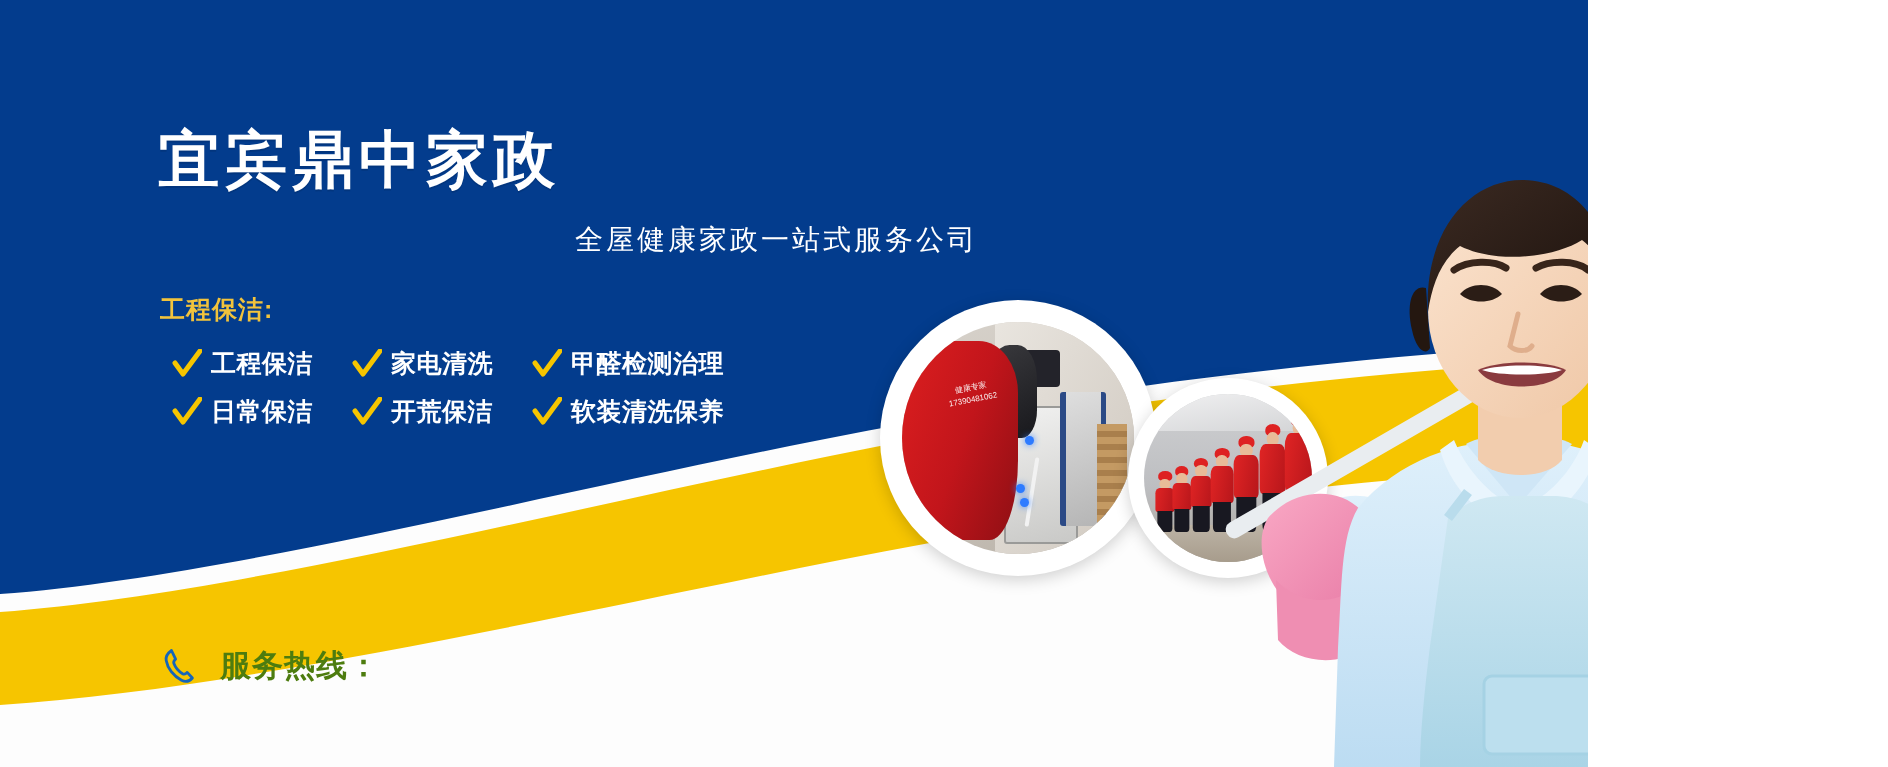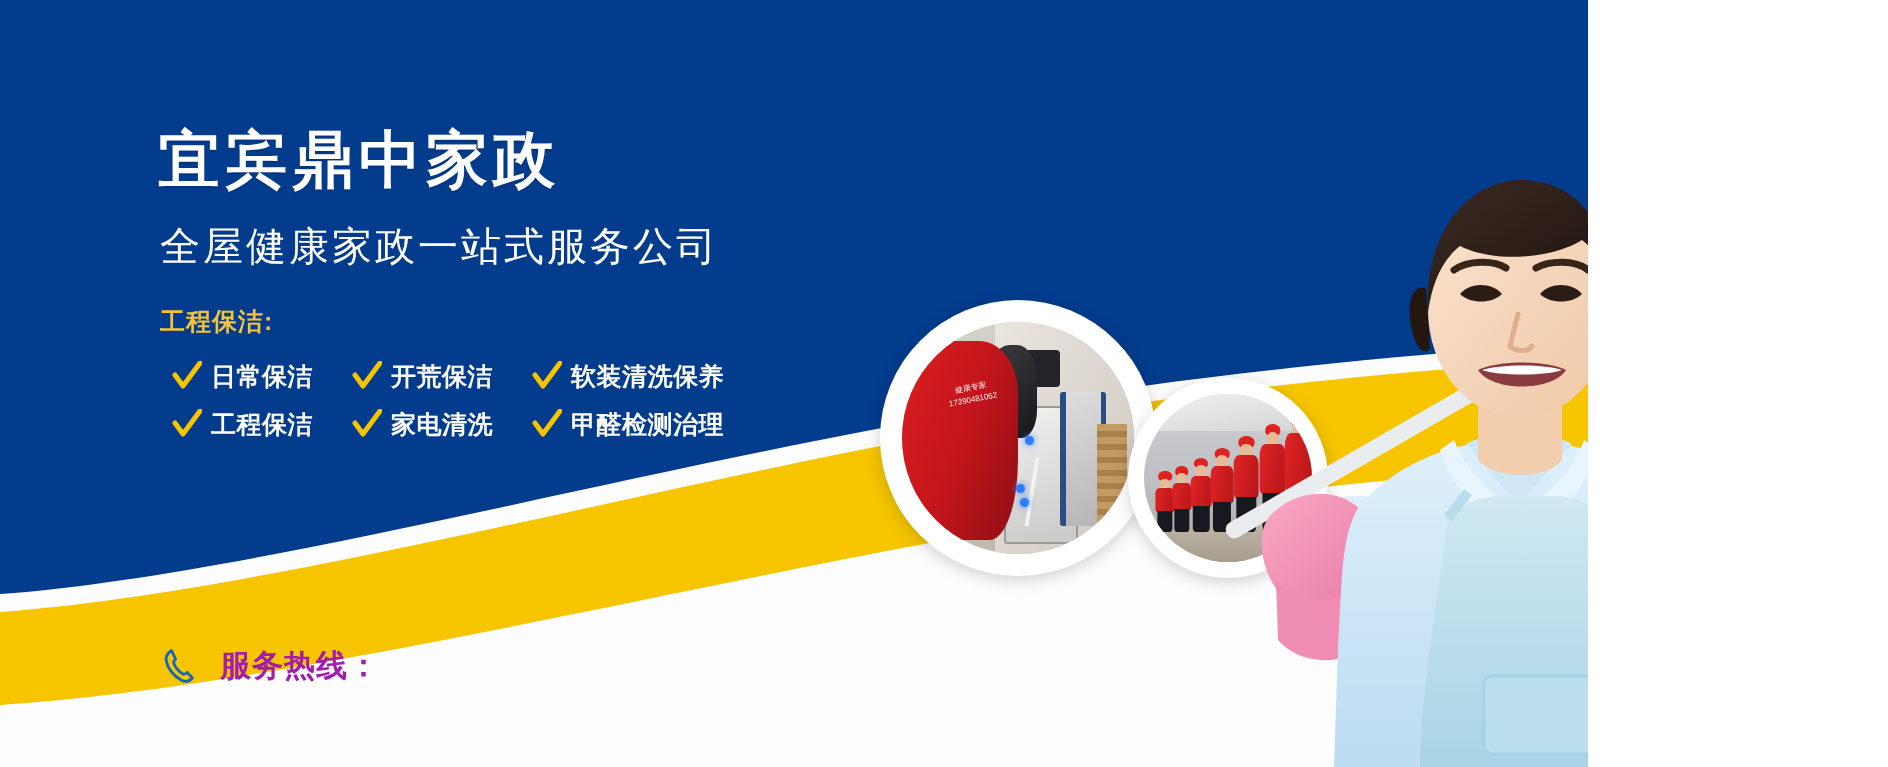--- a/index.html
+++ b/index.html
@@ -13,43 +13,43 @@
   .bg-yellow{position:absolute;left:0;top:0;width:1888px;height:767px;}
 
   
   .copy{position:absolute;left:158px;top:128px;width:820px;}
   .title{
     font-size:62px;line-height:1.02;font-weight:700;color:#ffffff;
     letter-spacing:5px;margin:0;
     text-shadow:0 2px 0 rgba(0,0,0,.10);
   }
   .subtitle{
-    margin:34px 0 9px 2px;font-size:40px;line-height:1.05;color:#ffffff;
-    font-weight:400;letter-spacing:3px;
+    margin:34px 0 9px 2px;font-size:28px;line-height:1.05;color:#ffffff;
+    font-weight:400;letter-spacing:3px;text-align:right;
   }
   .services-label{
     margin:38px 0 0 2px;font-size:25px;font-weight:700;color:#f2c33c;letter-spacing:1px;
   }
   .svc-rows{margin-top:14px;}
   .svc-row{display:flex;align-items:center;margin-left:14px;height:48px;}
   .svc-item{display:flex;align-items:center;margin-right:20px;}
   .check{
     display:inline-block;width:30px;height:30px;margin-right:9px;flex:none;
   }
   .svc-text{
     font-size:25px;font-weight:700;color:#ffffff;letter-spacing:.5px;white-space:nowrap;
   }
   .svc-w1{width:160px;}
   .svc-w2{width:160px;}
 
   
   .hotline{position:absolute;left:160px;top:645px;display:flex;align-items:center;}
   .phone-icon{width:42px;height:42px;margin-right:18px;flex:none;}
   .hotline-text{
-    font-size:31px;font-weight:700;color:#a21caf;letter-spacing:1px;white-space:nowrap;text-align:center;
+    font-size:31px;font-weight:700;color:#4d7c0f;letter-spacing:1px;white-space:nowrap;text-align:center;
   }
   .hotline-num{letter-spacing:2px;font-family:"DejaVu Sans Mono","Liberation Mono",monospace;font-size:30px;}
 
   
   .photo{
     position:absolute;border-radius:50%;background:#ffffff;
     box-shadow:0 4px 16px rgba(0,0,0,.18);
     display:flex;align-items:center;justify-content:center;
     overflow:hidden;
   }
@@ -121,64 +121,64 @@
 
     <div class="svc-rows">
 
       <div class="svc-row">
         <div class="svc-item svc-w1">
           <span class="check">
             <svg viewBox="0 0 30 30">
                 <path d="M3 14 L11 25 L28 2" fill="none" stroke="#f6c500" stroke-width="5" stroke-linecap="round" stroke-linejoin="round"></path>
               </svg>
           </span>
-          <span class="svc-text">日常保洁</span>
+          <span class="svc-text">工程保洁</span>
         </div>
         <div class="svc-item svc-w2">
           <span class="check">
             <svg viewBox="0 0 30 30">
                 <path d="M3 14 L11 25 L28 2" fill="none" stroke="#f6c500" stroke-width="5" stroke-linecap="round" stroke-linejoin="round"></path>
               </svg>
           </span>
-          <span class="svc-text">开荒保洁</span>
+          <span class="svc-text">家电清洗</span>
         </div>
         <div class="svc-item">
           <span class="check">
             <svg viewBox="0 0 30 30">
                 <path d="M3 14 L11 25 L28 2" fill="none" stroke="#f6c500" stroke-width="5" stroke-linecap="round" stroke-linejoin="round"></path>
               </svg>
           </span>
-          <span class="svc-text">软装清洗保养</span>
+          <span class="svc-text">甲醛检测治理</span>
         </div>
       </div>
 
       <div class="svc-row">
         <div class="svc-item svc-w1">
           <span class="check">
             <svg viewBox="0 0 30 30">
                 <path d="M3 14 L11 25 L28 2" fill="none" stroke="#f6c500" stroke-width="5" stroke-linecap="round" stroke-linejoin="round"></path>
               </svg>
           </span>
-          <span class="svc-text">工程保洁</span>
+          <span class="svc-text">日常保洁</span>
         </div>
         <div class="svc-item svc-w2">
           <span class="check">
             <svg viewBox="0 0 30 30">
                 <path d="M3 14 L11 25 L28 2" fill="none" stroke="#f6c500" stroke-width="5" stroke-linecap="round" stroke-linejoin="round"></path>
               </svg>
           </span>
-          <span class="svc-text">家电清洗</span>
+          <span class="svc-text">开荒保洁</span>
         </div>
         <div class="svc-item">
           <span class="check">
             <svg viewBox="0 0 30 30">
                 <path d="M3 14 L11 25 L28 2" fill="none" stroke="#f6c500" stroke-width="5" stroke-linecap="round" stroke-linejoin="round"></path>
               </svg>
           </span>
-          <span class="svc-text">甲醛检测治理</span>
+          <span class="svc-text">软装清洗保养</span>
         </div>
       </div>
 
     </div>
   </div>
 
   <div class="hotline">
     <span class="phone-icon">
       <svg viewBox="0 0 42 42">
         <path d="M11.5 5.5 C8 8 5.5 11.5 6.2 15.5 C7.4 23 13.5 31 21.5 35.2

